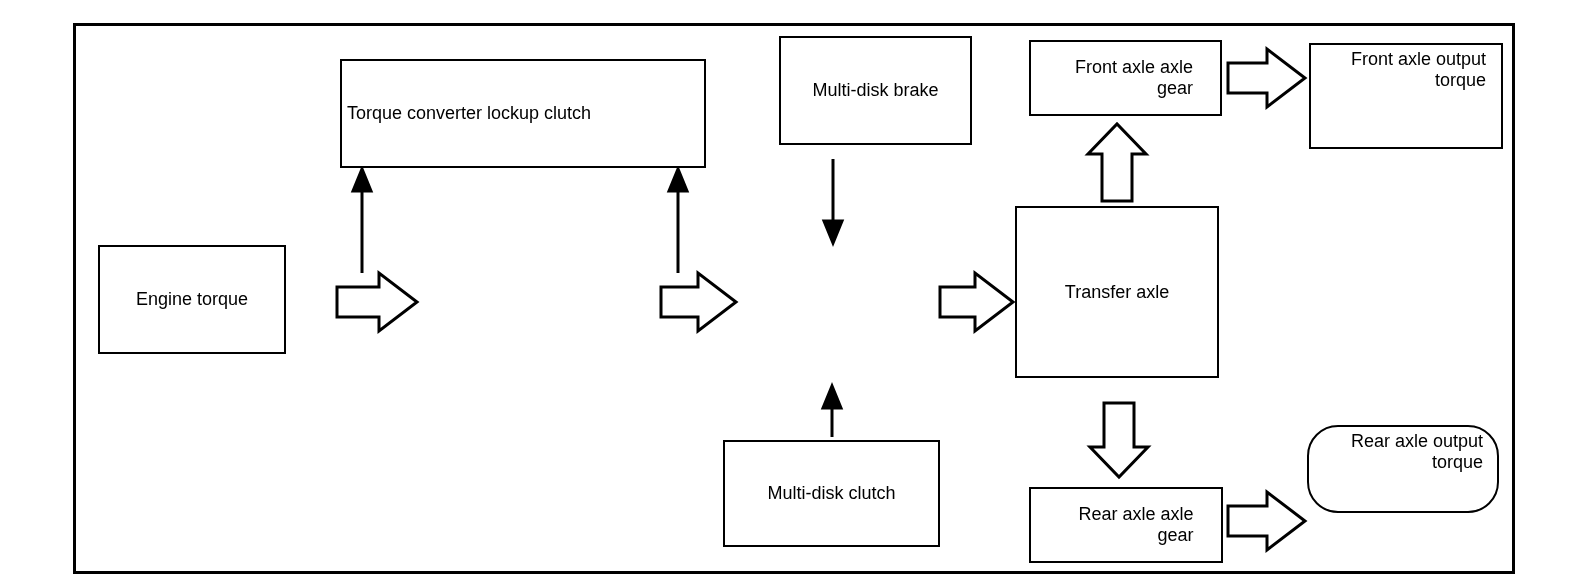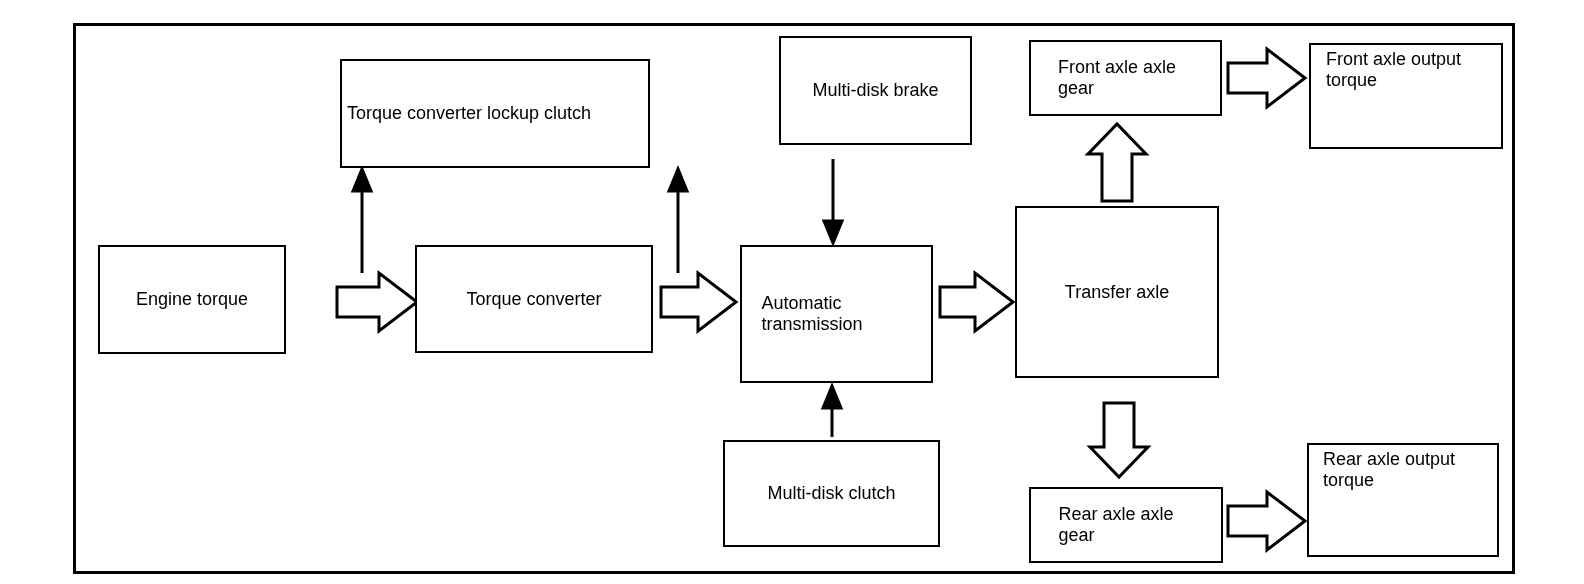--- a/index.html
+++ b/index.html
@@ -7,21 +7,21 @@
     position:relative; width:1584px; height:584px; background:#ffffff;
     font-family:"Liberation Sans", sans-serif; color:#000000; overflow:hidden;
   }
   .frame {
     position:absolute; left:73px; top:23px; width:1442px; height:551px;
     border:3px solid #000; box-sizing:border-box; background:transparent;
   }
   .node {
     position:absolute; border:2px solid #000; box-sizing:border-box;
     background:#ffffff; display:flex; align-items:center; justify-content:center;
-    text-align:left; font-size:18px; line-height:21px; z-index:2;
+    text-align:right; font-size:18px; line-height:21px; z-index:2;
   }
   .node.left-align { justify-content:flex-start; text-align:left; padding-left:5px; }
   .node.top-align  { align-items:flex-start; padding-top:4px; }
   .lbl-narrow { max-width:150px; display:inline-block; }
   .lbl-gear   { max-width:135px; display:inline-block; }
   .lbl-output { max-width:160px; display:inline-block; }
   svg.arrows { position:absolute; left:0; top:0; z-index:1; }
   svg.arrows * { vector-effect:non-scaling-stroke; }
 </style>
 </head>
@@ -50,35 +50,29 @@
       <polygon points="833,243 824,221 842,221"></polygon>
       <line x1="832" y1="437" x2="832" y2="406"></line>
       <polygon points="832,386 823,408 841,408"></polygon>
     </g>
   </svg>
 
   <div class="node" style="left:98px; top:245px; width:188px; height:109px;">
     <span>Engine torque</span>
   </div>
 
-  <div class="node" style="left:415px; top:245px; width:238px; height:108px;">
-    <span>Torque converter</span>
-  </div>
 
-  <div class="node left-align" style="left:340px; top:59px; width:310px; height:109px;">
+  <div class="node left-align" style="left:340px; top:59px; width:366px; height:109px;">
     <span>Torque converter lockup clutch</span>
   </div>
 
   <div class="node" style="left:779px; top:36px; width:193px; height:109px;">
     <span>Multi-disk brake</span>
   </div>
 
-  <div class="node" style="left:740px; top:245px; width:193px; height:138px;">
-    <span class="lbl-narrow">Automatic transmission</span>
-  </div>
 
   <div class="node" style="left:723px; top:440px; width:217px; height:107px;">
     <span>Multi-disk clutch</span>
   </div>
 
   <div class="node" style="left:1015px; top:206px; width:204px; height:172px;">
     <span>Transfer axle</span>
   </div>
 
   <div class="node" style="left:1029px; top:40px; width:193px; height:76px;">
@@ -86,17 +80,17 @@
   </div>
 
   <div class="node top-align" style="left:1309px; top:43px; width:194px; height:106px;">
     <span class="lbl-output">Front axle output torque</span>
   </div>
 
   <div class="node" style="left:1029px; top:487px; width:194px; height:76px;">
     <span class="lbl-gear">Rear axle axle gear</span>
   </div>
 
-  <div class="node top-align" style="left:1307px; top:443px; width:192px; height:114px;">
+  <div class="node top-align" style="left:1307px; top:425px; width:192px; height:88px;border-radius:31px;">
     <span class="lbl-output">Rear axle output torque</span>
   </div>
 
 </div>
 
 </body></html>

